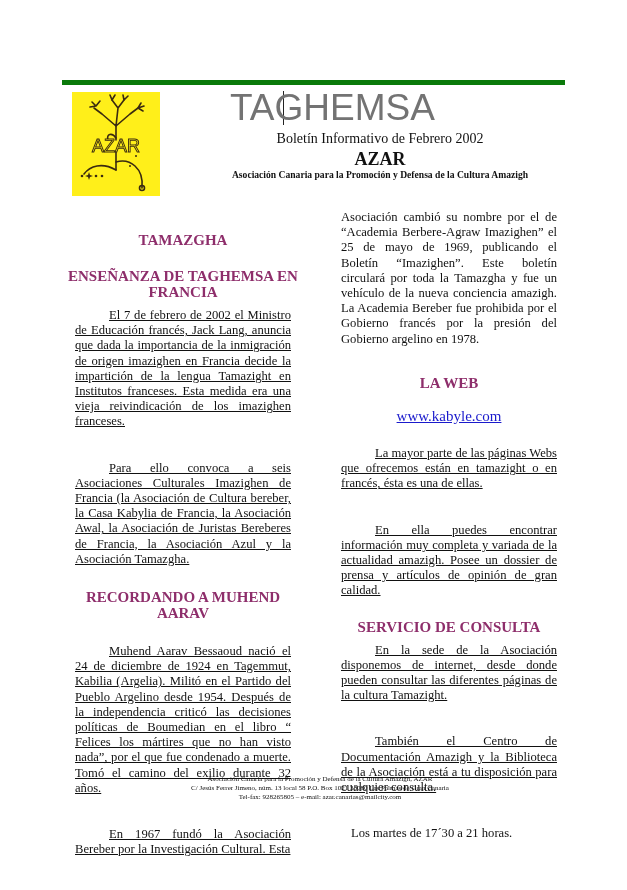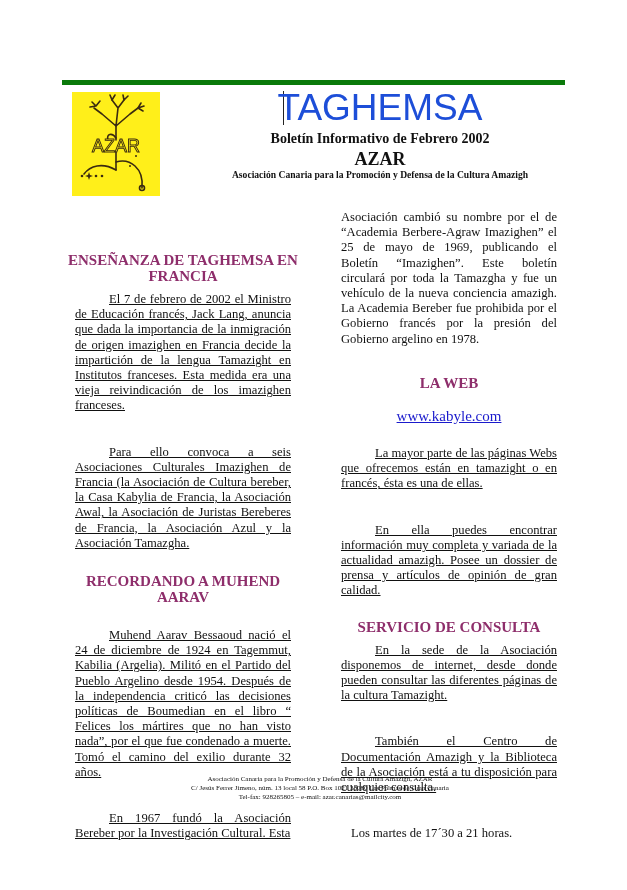--- a/index.html
+++ b/index.html
@@ -5,25 +5,25 @@
   html, body { margin: 0; padding: 0; background: #ffffff; }
   body {
     width: 627px; height: 890px; position: relative; overflow: hidden;
     font-family: "Liberation Serif", "DejaVu Serif", serif; color: #111;
   }
   .topbar { position: absolute; left: 62px; top: 80px; width: 503px; height: 5px; background: #0a7a0a; }
   .logo { position: absolute; left: 72px; top: 92px; width: 88px; height: 104px; background: #ffef1a; }
   .logo svg { width: 100%; height: 100%; display: block; }
   .cursor { position: absolute; left: 283px; top: 91px; width: 1px; height: 34px; background: #222; }
   .title {
-    position: absolute; left: 230px; top: 86px; width: 300px; text-align: center;
+    position: absolute; left: 230px; top: 86px; width: 300px; text-align: left;
     font-family: "Liberation Sans", "DejaVu Sans", sans-serif;
-    font-size: 37px; color: #1d4ed8; letter-spacing: 0px; line-height: 44px;
+    font-size: 37px; color: #737373; letter-spacing: 0px; line-height: 44px;
   }
-  .subtitle { position: absolute; left: 210px; top: 131px; width: 340px; text-align: center; font-weight: bold; font-size: 14px; line-height: 16px; }
+  .subtitle { position: absolute; left: 210px; top: 131px; width: 340px; text-align: center; font-weight: normal; font-size: 14px; line-height: 16px; }
   .org { position: absolute; left: 210px; top: 149px; width: 340px; text-align: center; font-weight: bold; font-size: 18px; line-height: 20px; }
   .orgfull { position: absolute; left: 190px; top: 169px; width: 380px; text-align: center; font-weight: bold; font-size: 9.6px; line-height: 12px; }
 
   .col { position: absolute; width: 232px; font-size: 12.6px; line-height: 15.2px; }
   .col.left { left: 67px; top: 232px; }
   .col.right { left: 333px; top: 202px; }
   .h { color: #8e2e6b; font-weight: bold; text-align: center; font-size: 15px; line-height: 16px; }
   p { margin: 8px; text-align: justify; }
   .ind { text-indent: 34px; text-decoration: underline; }
   .link { color: #1a1acc; text-decoration: underline; text-align: center; font-size: 15px; }
@@ -62,20 +62,21 @@
 </div>
 
 <div class="cursor"></div>
 
 <div class="title">TAGHEMSA</div>
 <div class="subtitle">Boletín Informativo de Febrero 2002</div>
 <div class="org">AZAR</div>
 <div class="orgfull">Asociación Canaria para la Promoción y Defensa de la Cultura Amazigh</div>
 
 <div class="col left">
+  <div class="h">TAMAZGHA</div>
   <div style="height:20px"></div>
   <div class="h">ENSEÑANZA DE TAGHEMSA EN FRANCIA</div>
   <p class="ind">El 7 de febrero de 2002 el Ministro de Educación francés, Jack Lang, anuncia que dada la importancia de la inmigración de origen imazighen en Francia decide la impartición de la lengua Tamazight en Institutos franceses. Esta medida era una vieja reivindicación de los imazighen franceses.</p>
   <div style="height:15px"></div>
   <p class="ind">Para ello convoca a seis Asociaciones Culturales Imazighen de Francia (la Asociación de Cultura bereber, la Casa Kabylia de Francia, la Asociación Awal, la Asociación de Juristas Bereberes de Francia, la Asociación Azul y la Asociación Tamazgha.</p>
   <div style="height:14px"></div>
   <div class="h">RECORDANDO A MUHEND AARAV</div>
   <div style="height:15px"></div>
   <p class="ind">Muhend Aarav Bessaoud nació el 24 de diciembre de 1924 en Tagemmut, Kabilia (Argelia). Militó en el Partido del Pueblo Argelino desde 1954. Después de la independencia criticó las decisiones políticas de Boumedian en el libro “ Felices los mártires que no han visto nada”, por el que fue condenado a muerte. Tomó el camino del exilio durante 32 años.</p>
   <div style="height:15px"></div>

